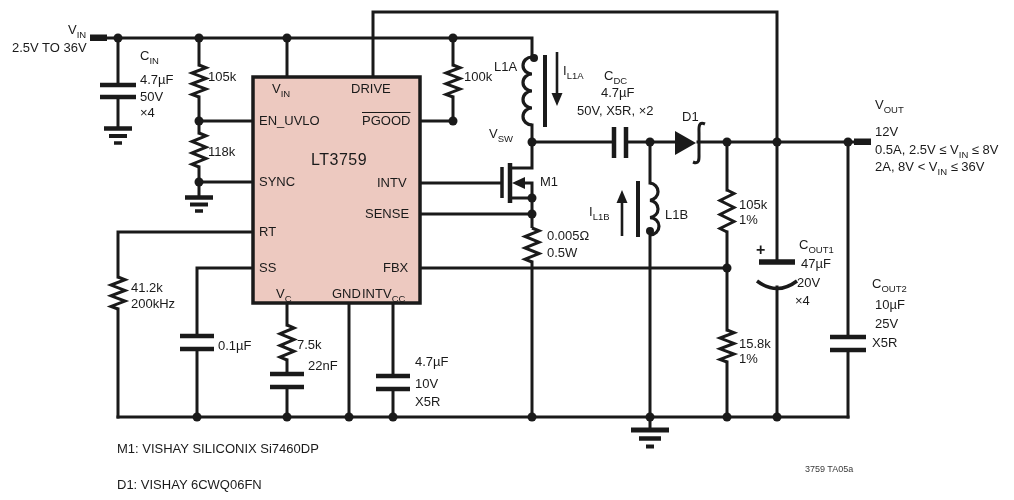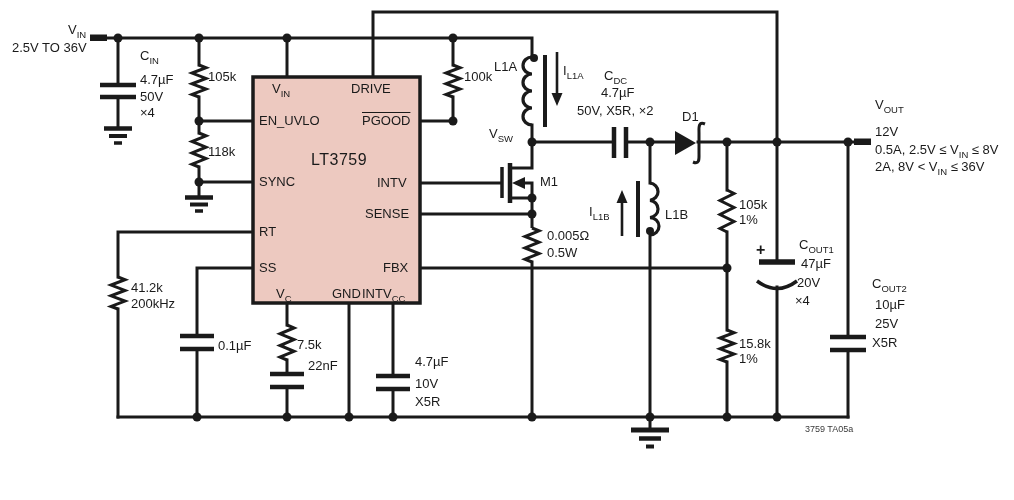--- a/index.html
+++ b/index.html
@@ -3,21 +3,21 @@
 <meta charset="utf-8">
 <style>
   html,body{margin:0;padding:0;background:#ffffff;}
   #stage{position:relative;width:1014px;height:500px;background:#ffffff;overflow:hidden;
          font-family:"Liberation Sans", sans-serif;}
   #circuit-svg{position:absolute;left:0;top:0;}
   .lbl{position:absolute;font-size:13px;line-height:1.1;color:#1a1a1a;white-space:nowrap;
        font-family:"Liberation Sans", sans-serif;}
   .sub{font-size:9.5px;position:relative;top:3.5px;}
   .s16{font-size:16px;letter-spacing:0.5px;}
-  .s9{font-size:9px;color:#3a3a3a;}
+  .s9{font-size:9px;color:#3a3a3a;margin-top:40px;}
   .plus{font-size:16px;font-weight:bold;}
   .ovl{text-decoration:overline;}
 </style>
 </head>
 <body>
 
 <div id="stage">
 
 <svg id="circuit-svg" width="1014" height="500" viewBox="0 0 1014 500">
 
@@ -220,16 +220,18 @@
 
 <div class="lbl" style="left:131px;top:281px">41.2k</div>
 <div class="lbl" style="left:131px;top:297px">200kHz</div>
 <div class="lbl" style="left:218px;top:339px">0.1µF</div>
 <div class="lbl" style="left:297px;top:338px">7.5k</div>
 <div class="lbl" style="left:308px;top:359px">22nF</div>
 <div class="lbl" style="left:415px;top:355px">4.7µF</div>
 <div class="lbl" style="left:415px;top:377px">10V</div>
 <div class="lbl" style="left:415px;top:395px">X5R</div>
 
+<div class="lbl" style="left:117px;top:442px">M1: VISHAY SILICONIX Si7460DP</div>
+<div class="lbl" style="left:117px;top:478px">D1: VISHAY 6CWQ06FN</div>
 
 <div class="lbl s9" style="left:805px;top:425px">3759 TA05a</div>
 
 </div>
 
 </body></html>

